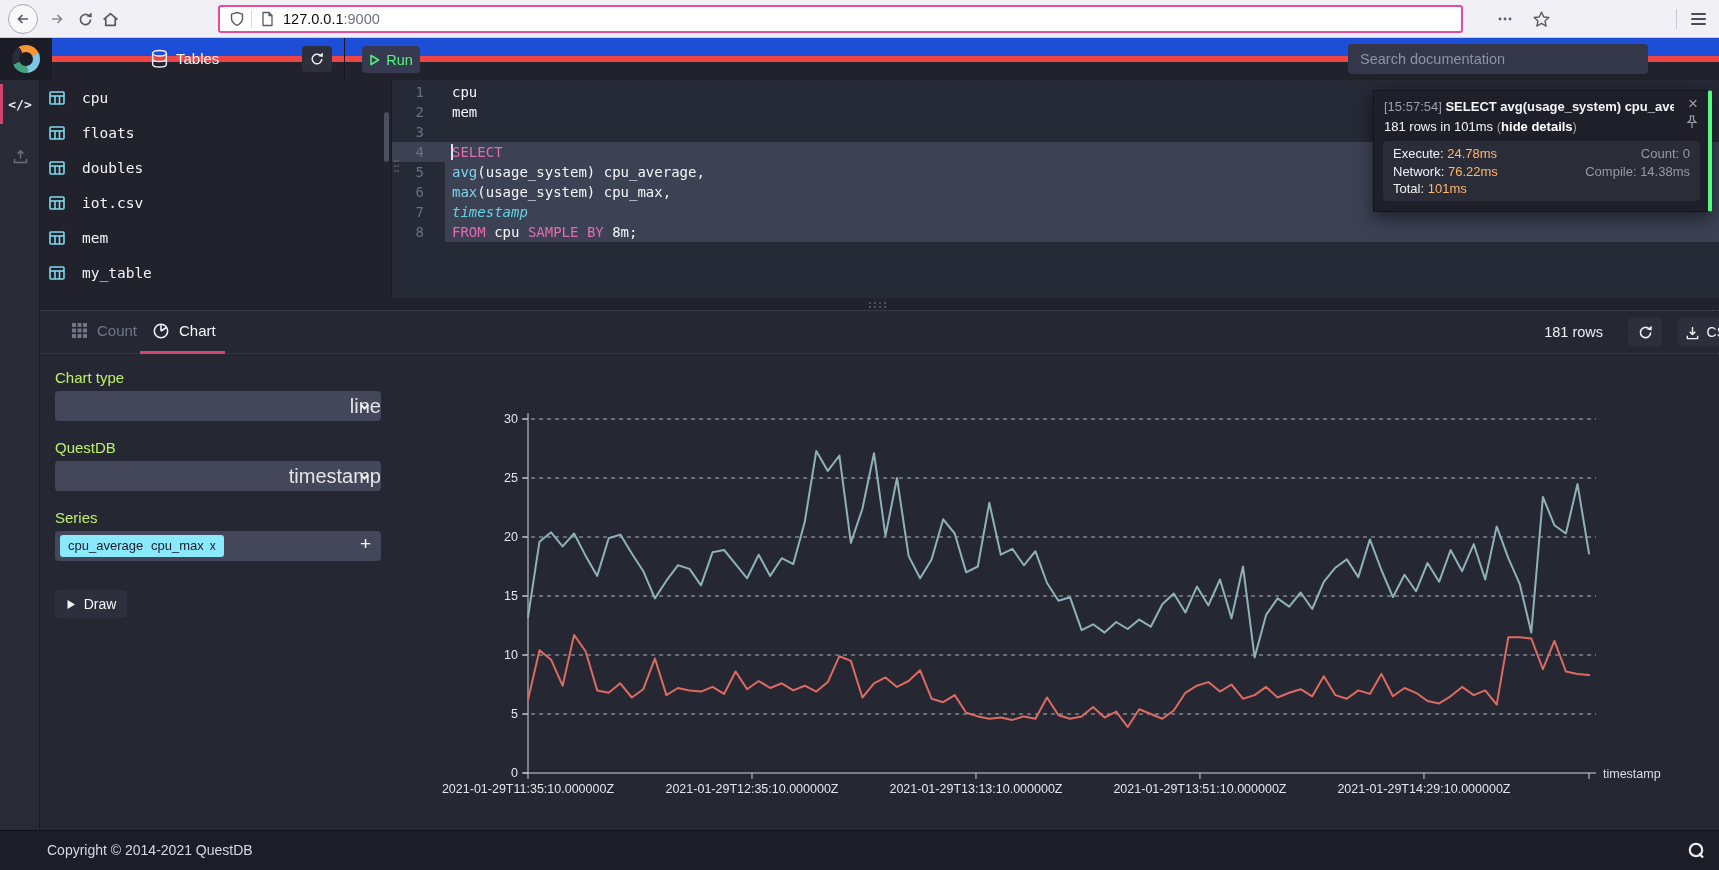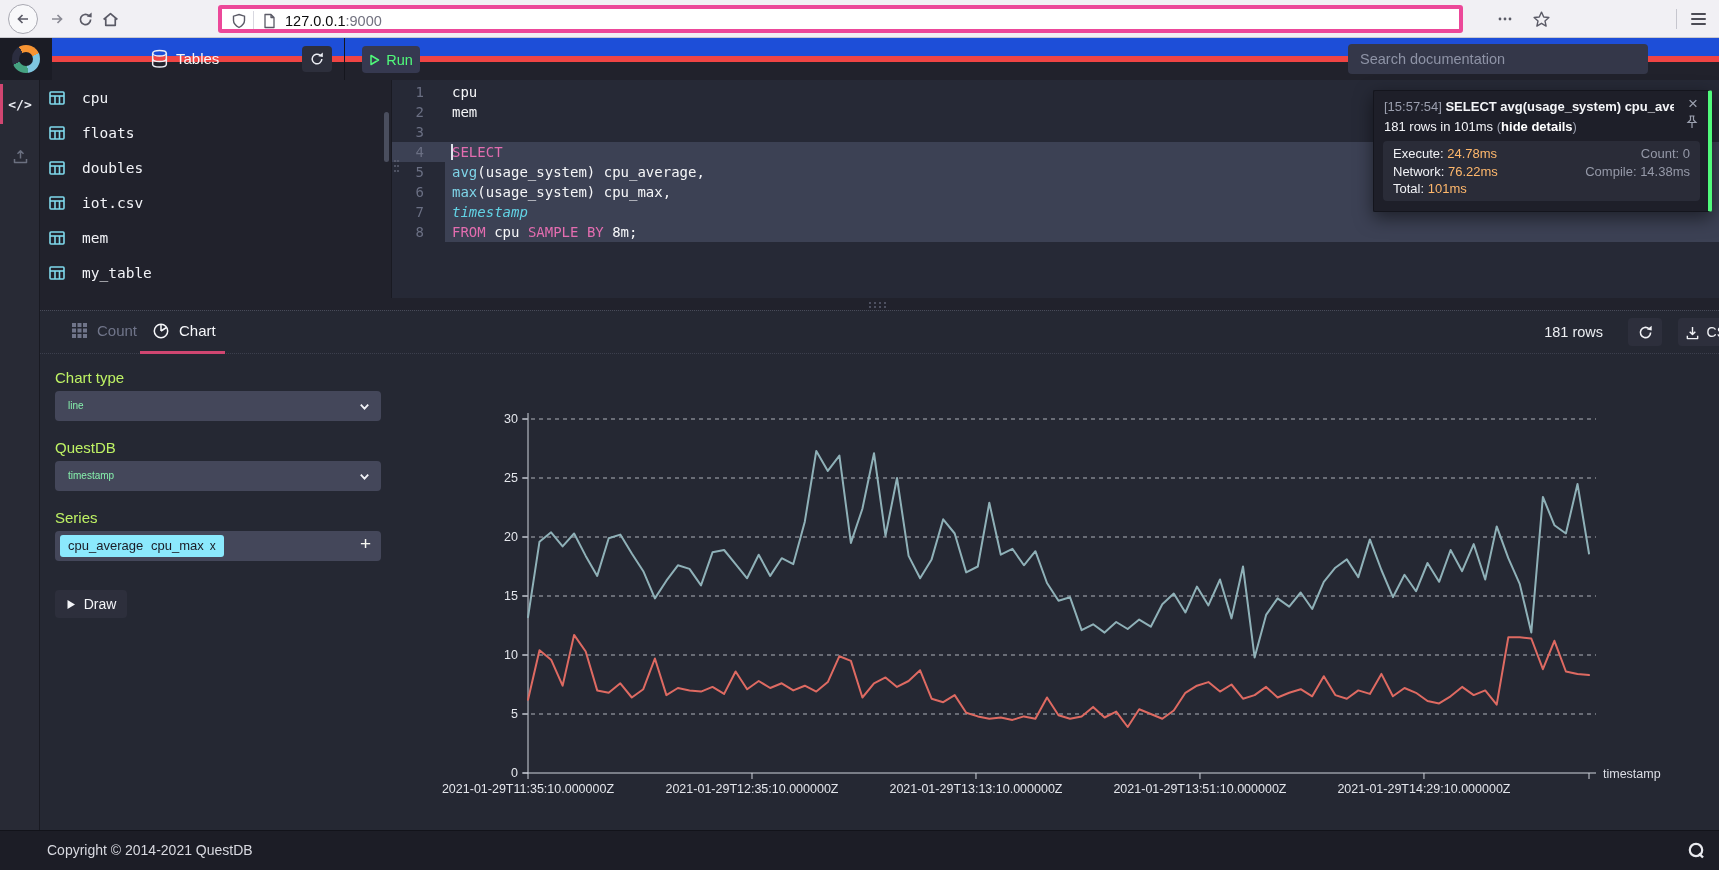--- a/index.html
+++ b/index.html
@@ -7,22 +7,22 @@
   #screen { position:relative; width:1719px; height:870px; overflow:hidden;
             background:#21222c; font-family:"Liberation Sans", sans-serif; }
 
   
   .chrome { position:absolute; left:0; top:0; width:1719px; height:38px;
             background:#f1f0f4; border-bottom:1px solid #c9c9cf; }
   .nav-btn { position:absolute; top:4px; width:30px; height:30px; display:flex;
              align-items:center; justify-content:center; color:#5a5a66; }
   .nav-circle { border:1.5px solid #a9a9b2; border-radius:50%; background:#f8f8fa; }
   .urlbar { position:absolute; left:218px; top:5px; width:1245px; height:28px;
-            background:#ffffff; border:4px solid #ec4899; border-radius:3px;
-            display:flex; align-items:flex-end; }
+            background:#ffffff; border:2px solid #ec4899; border-radius:3px;
+            display:flex; align-items:center; }
   .urlbar .sep { width:1px; height:18px; background:#d8d8e0; margin:0 8px 0 6px; }
   .url-text { font-size:14.5px; color:#0c0c0d; margin-left:8px; }
   .url-port { color:#71717f; }
   .chrome-right { position:absolute; top:4px; height:30px; display:flex;
                   align-items:center; color:#5a5a66; }
   .chrome-vsep { position:absolute; left:1676px; top:9px; width:1px; height:20px; background:#c6c6ce; }
   .hamburger span { display:block; width:15px; height:2px; background:#4c4c55; margin:3px 0; border-radius:1px; }
 
   
   .app-header { position:absolute; left:0; top:38px; width:1719px; height:24px;
@@ -108,21 +108,21 @@
   .tab-chart { left:113px; color:#f6f7fa; }
   .tab-underline { position:absolute; left:100px; top:40px; width:85px; height:3px; background:#d14671; }
   .rows-count { position:absolute; left:1473px; top:13px; width:90px; text-align:right; font-size:14.5px; color:#eceef2; }
   .res-refresh { position:absolute; left:1588px; top:7px; width:34px; height:28px; }
   .csv-btn { position:absolute; left:1638px; top:7px; width:64px; height:28px; background:#2d2f3c; border-radius:4px;
              display:flex; align-items:center; justify-content:center; gap:7px; color:#f2f3f7; font-size:14px; }
 
   
   .ctl-label { position:absolute; left:15px; font-size:15px; color:#bef264; }
   .ctl-select { position:absolute; left:15px; width:326px; height:30px; background:#44475a; border-radius:4px;
-                color:#86efac; font-size:10px; line-height:30px; padding-left:13px; cursor:pointer; }
+                color:#e5e5e5; font-size:20px; line-height:30px; padding-left:13px; cursor:pointer;text-align:right; }
   .ctl-select svg { position:absolute; right:10px; top:9px; }
   .series-box { position:absolute; left:15px; width:326px; height:30px; background:#44475a; border-radius:4px; }
   .series-tag { position:absolute; top:4px; height:22px; background:#8be9fd; border-radius:3px; color:#1b1c26;
                 font-size:13px; line-height:22px; padding:0 8px; cursor:pointer; }
   .series-tag .x { margin-left:6px; font-size:12px; }
   .series-add { position:absolute; right:10px; top:2px; color:#f8f8f2; font-size:19px; cursor:pointer; }
   .draw-btn { position:absolute; left:15px; top:279px; width:72px; height:28px; background:#2d2f3c; border-radius:4px;
               display:flex; align-items:center; justify-content:center; gap:8px; color:#f4f5f8; font-size:14px; }
 
   

